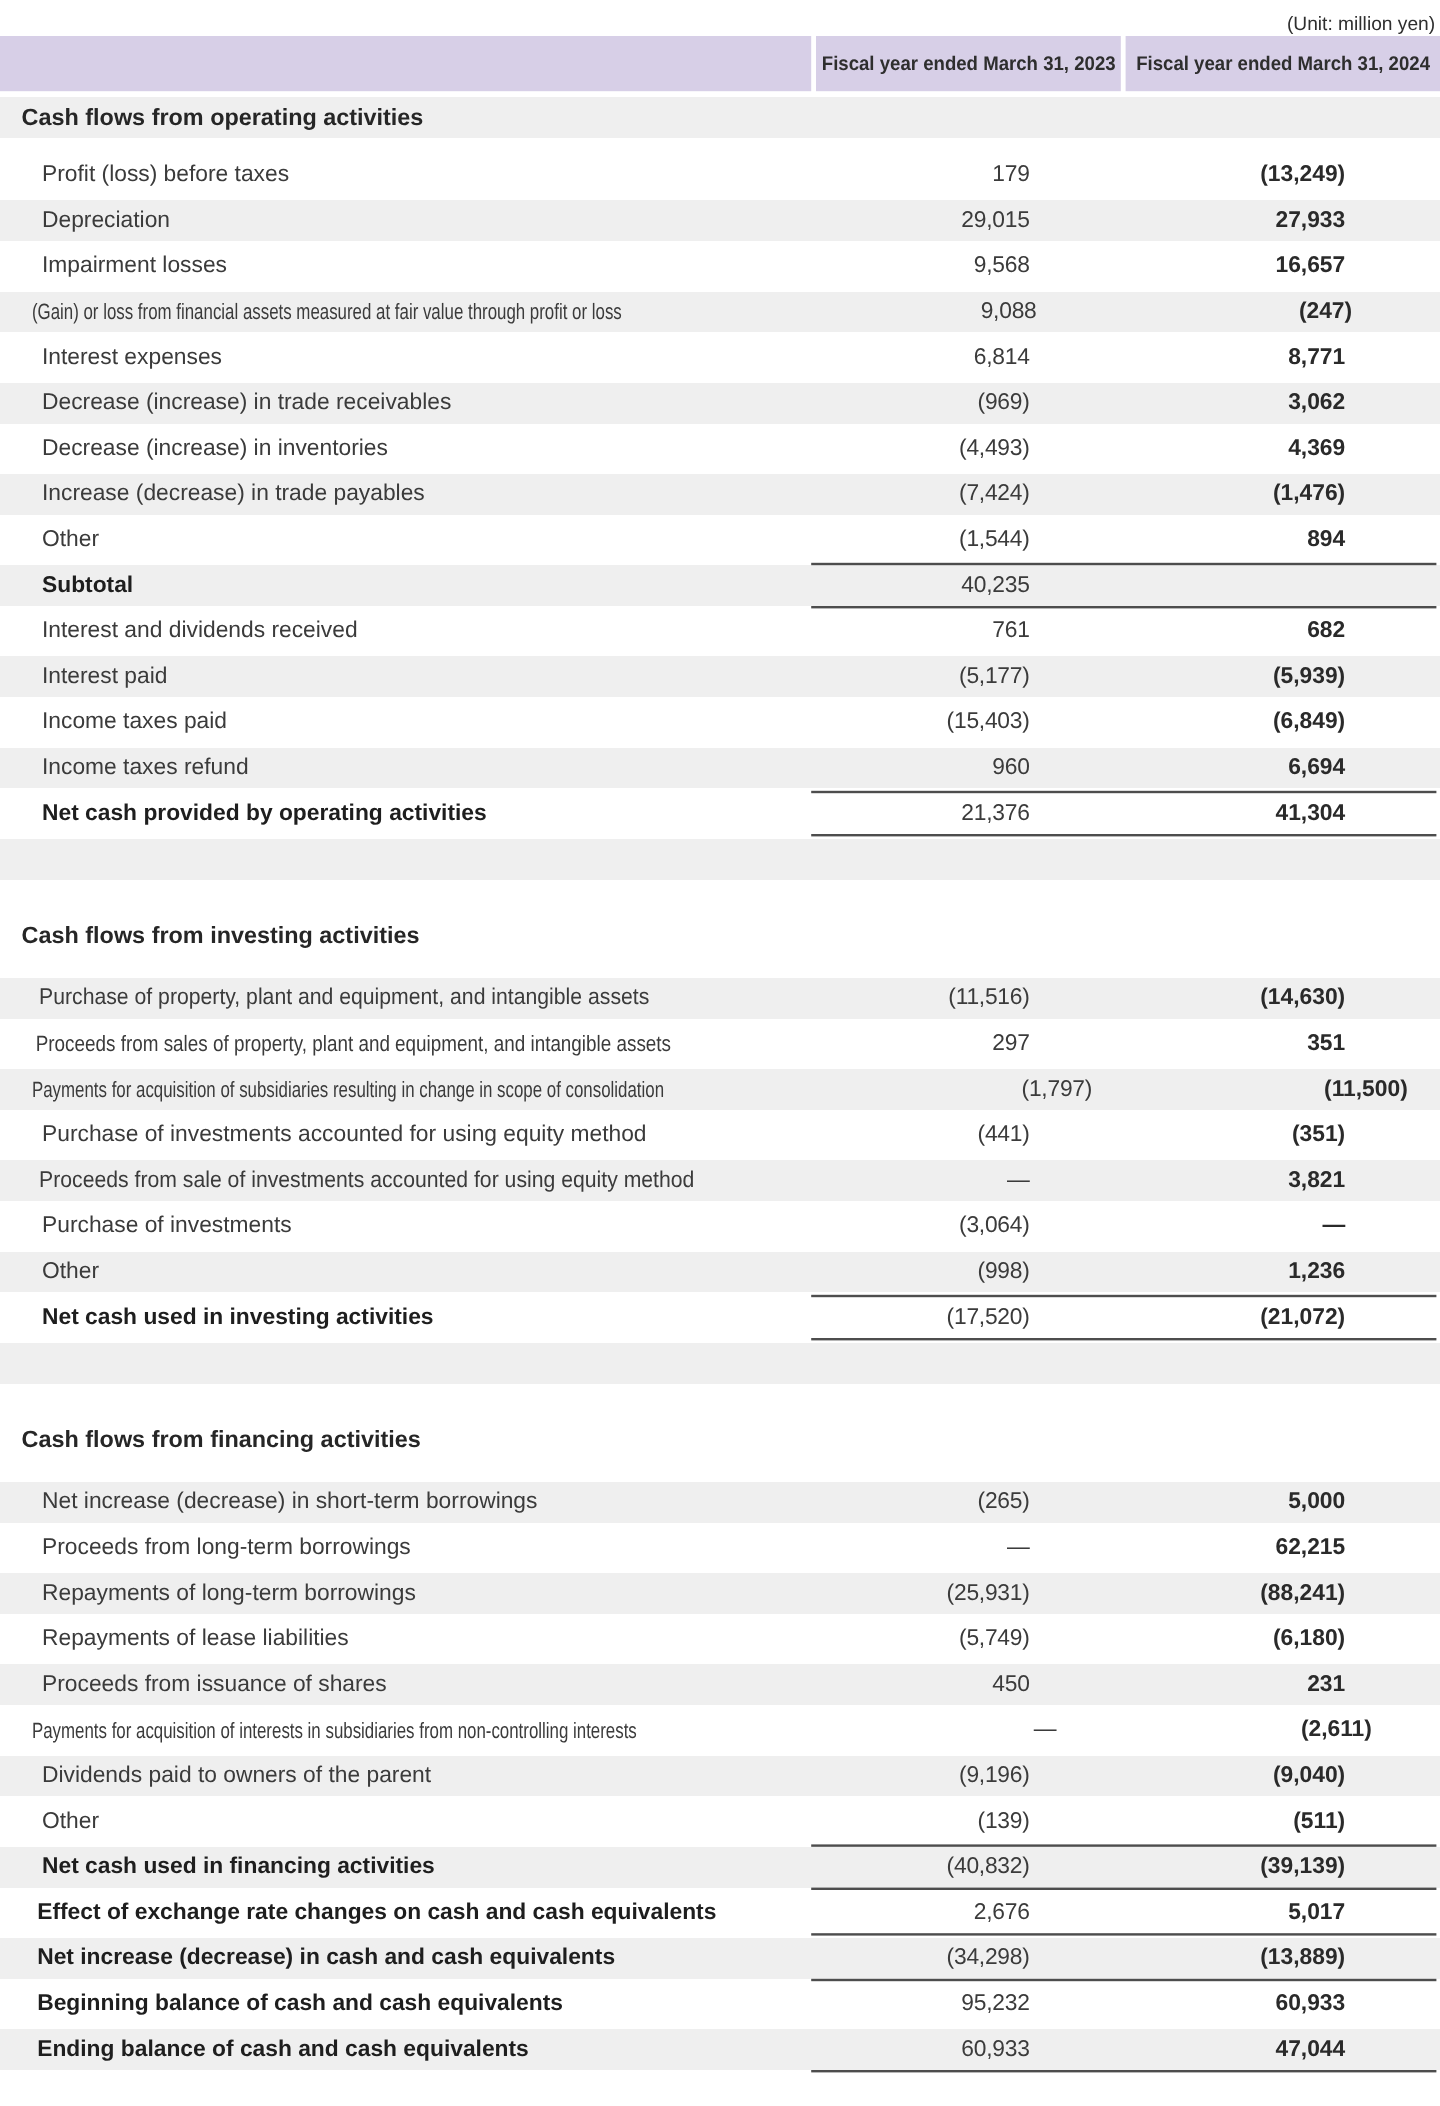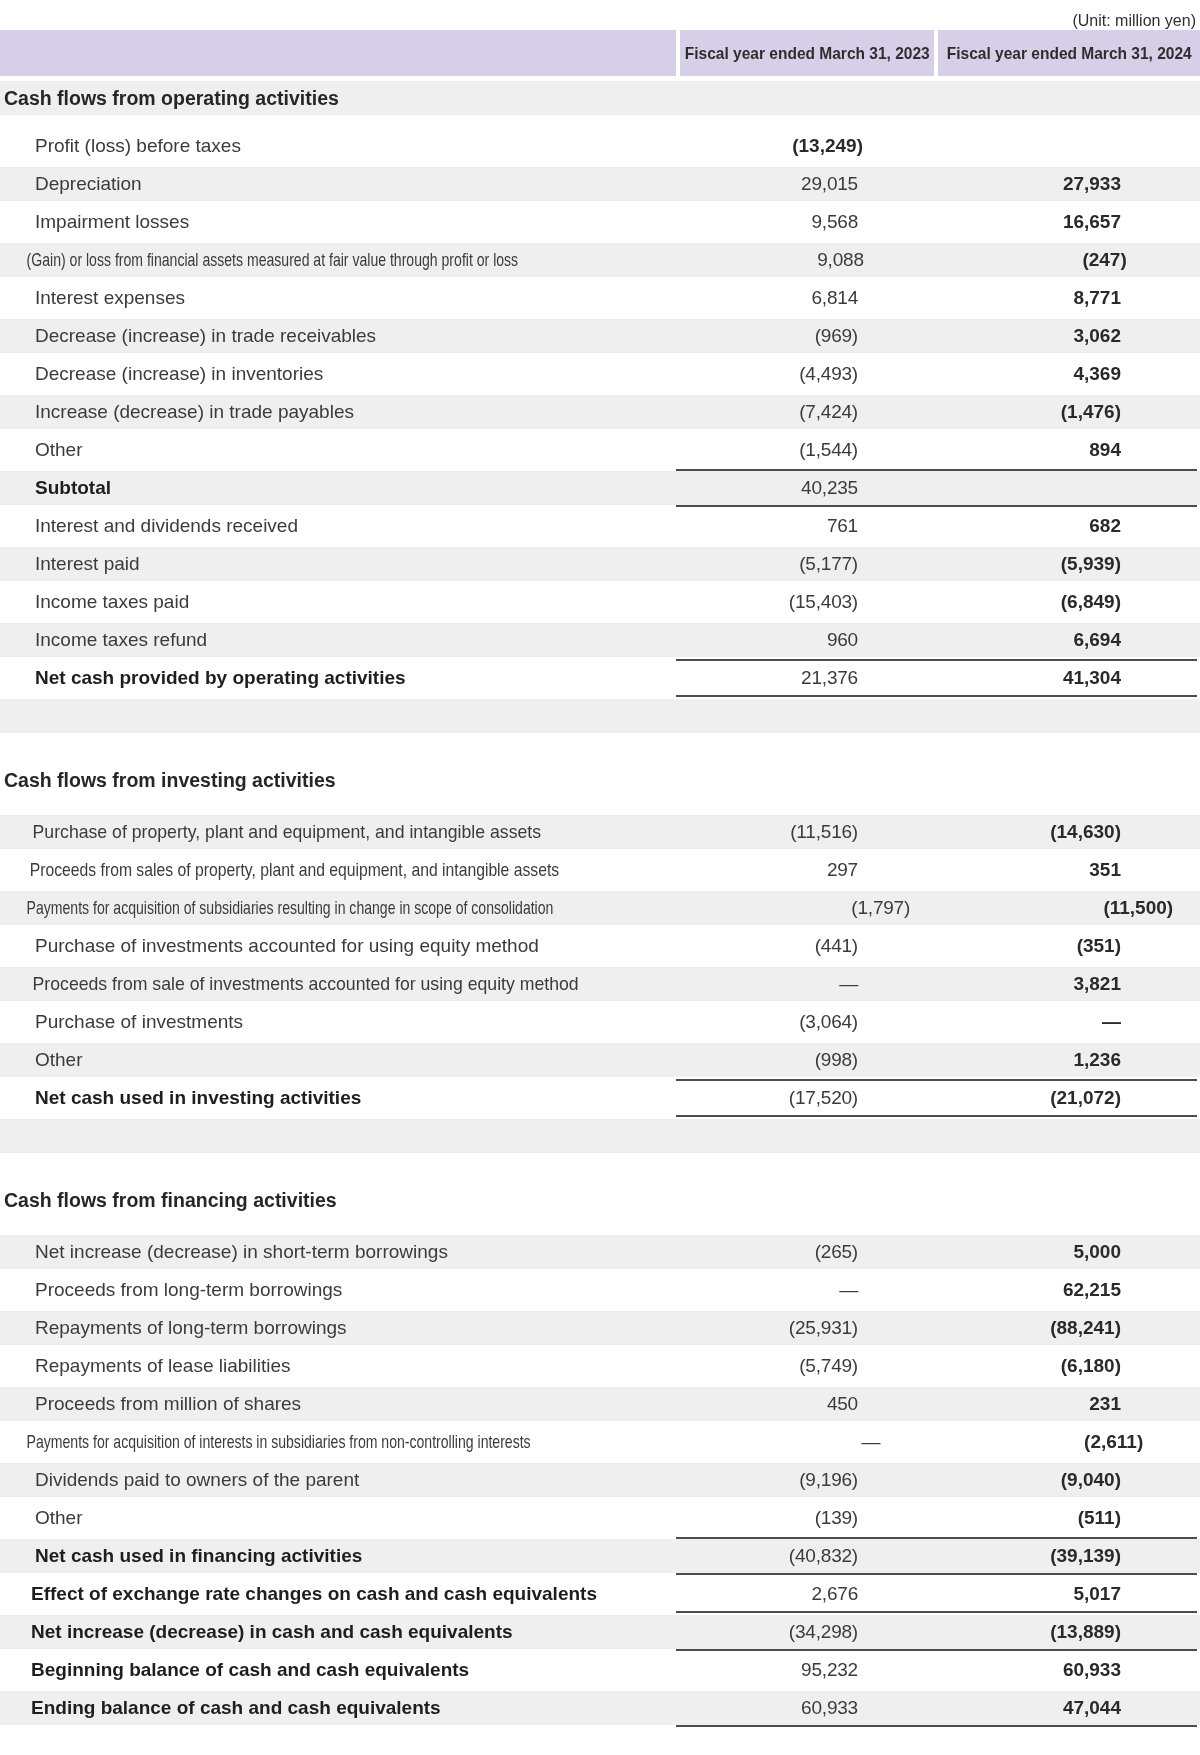--- a/index.html
+++ b/index.html
@@ -20,21 +20,21 @@
   .phead .pbox{background:#d7cfe7;display:flex;align-items:center;justify-content:center;}
   .pb-label{flex:1;margin-right:4px;}
   .pb-c1{width:254px;margin-right:4px;}
   .pb-c2{width:262px;}
   .phead .ptxt{font-size:16.5px;font-weight:700;color:#2e2e2e;transform:scaleX(.94);transform-origin:center;white-space:nowrap;}
 
   .gap3{height:3px;} .g10{height:10px;} .g14{height:14px;} .g26{height:26px;}
 
   
   .sec-title{height:38px;display:flex;align-items:center;box-sizing:border-box;}
-  .sec-title span{font-size:19.5px;font-weight:700;color:#262626;padding-left:4px;}
+  .sec-title span{font-size:19.5px;font-weight:700;color:#262626;padding-left:4px;margin-left:14px;}
   .shadeband{background:#efefef;background-clip:content-box;padding:2px 0;box-sizing:border-box;}
 
   
   .row{height:38px;display:flex;box-sizing:border-box;padding:2px 0;}
   .row.shade{background:#efefef;background-clip:content-box;text-align:right;}
   .row .label{flex:1;display:flex;align-items:center;font-size:19px;white-space:nowrap;overflow:visible;}
   .row .label .ltxt{padding-left:31px;display:inline-block;transform-origin:left center;}
   .row .label.indent .ltxt{padding-left:35px;}
   .cond1 .ltxt{transform:scaleX(.76);font-size:18.5px;}
   .cond2 .ltxt{transform:scaleX(.85);font-size:18.5px;}
@@ -73,20 +73,21 @@
   <div id="table-body">
       <div class="sec-title shadeband">
         <span>Cash flows from operating activities</span>
       </div>
       <div class="g10"></div>
       <div class="row">
         <div class="label indent">
           <span class="ltxt">Profit (loss) before taxes</span>
         </div>
         <div class="vals">
+          <div class="v v1">179</div>
           <div class="v v2">(13,249)</div>
         </div>
       </div>
       <div class="row shade">
         <div class="label indent">
           <span class="ltxt">Depreciation</span>
         </div>
         <div class="vals">
           <div class="v v1">29,015</div>
           <div class="v v2">27,933</div>
@@ -329,21 +330,21 @@
         <div class="label indent">
           <span class="ltxt">Repayments of lease liabilities</span>
         </div>
         <div class="vals">
           <div class="v v1">(5,749)</div>
           <div class="v v2">(6,180)</div>
         </div>
       </div>
       <div class="row shade">
         <div class="label indent">
-          <span class="ltxt">Proceeds from million of shares</span>
+          <span class="ltxt">Proceeds from issuance of shares</span>
         </div>
         <div class="vals">
           <div class="v v1">450</div>
           <div class="v v2">231</div>
         </div>
       </div>
       <div class="row">
         <div class="label indent cond1">
           <span class="ltxt">Payments for acquisition of interests in subsidiaries from non-controlling interests</span>
         </div>

